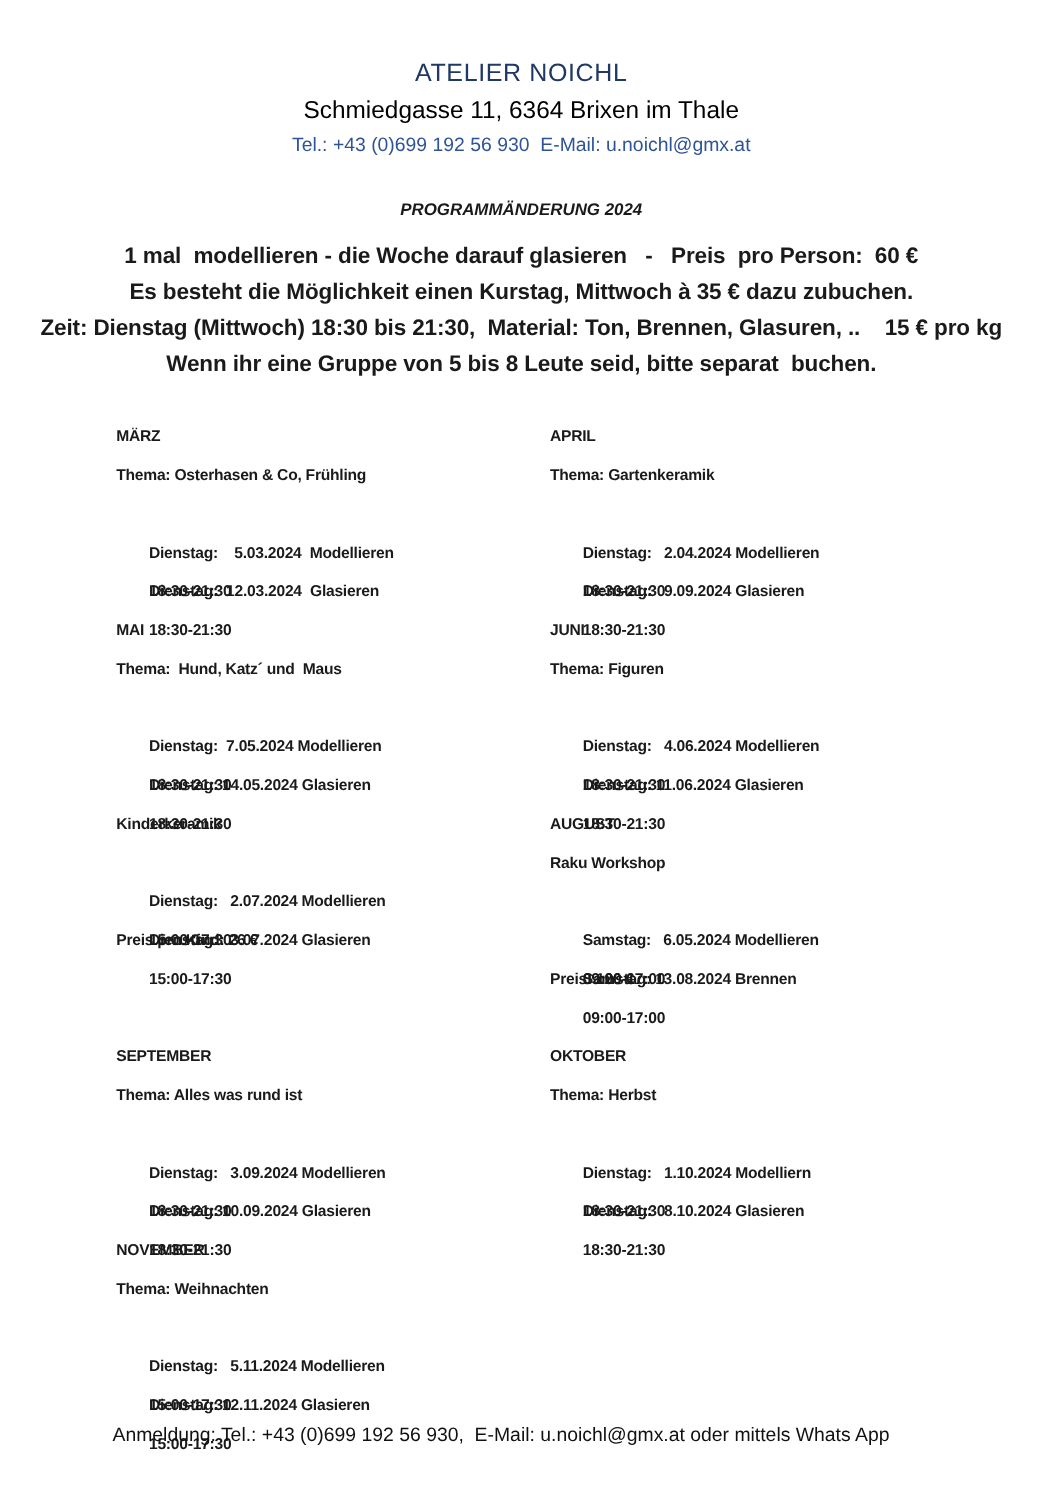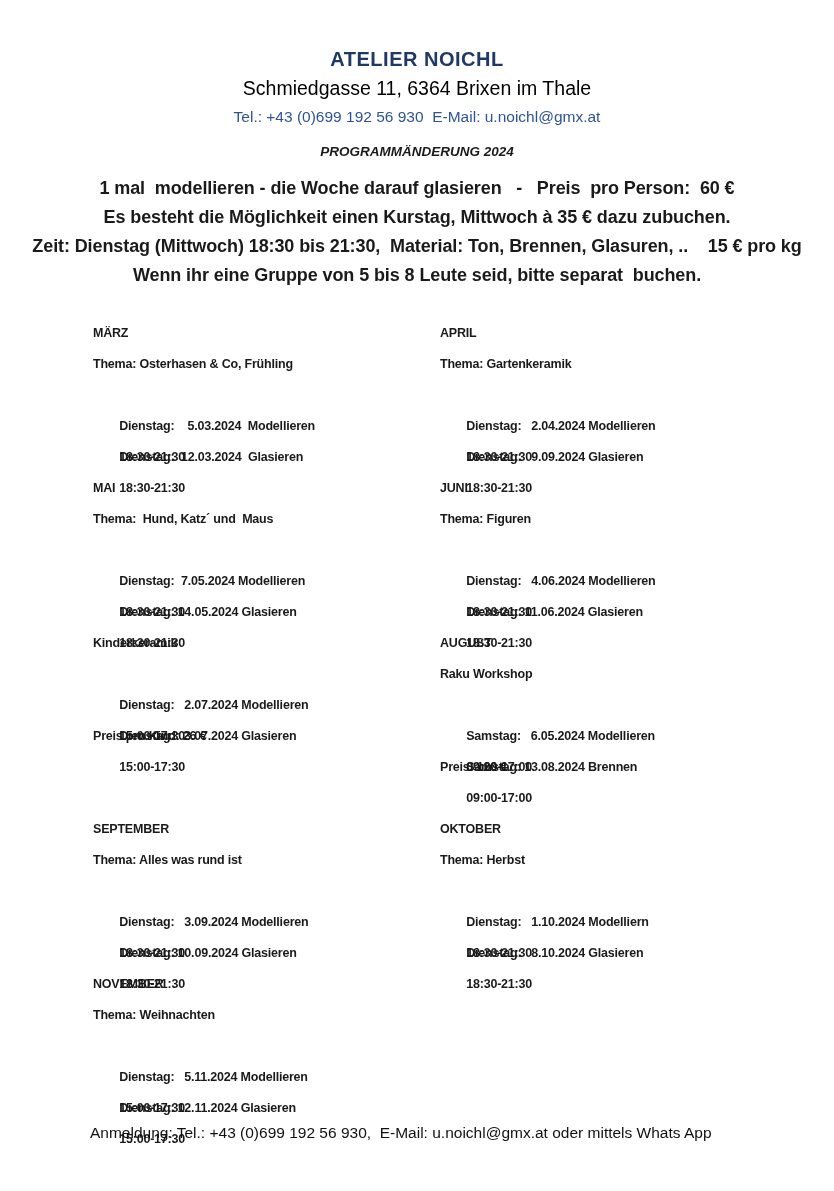--- a/index.html
+++ b/index.html
@@ -13,35 +13,34 @@
     color: #1a1a1a;
     box-sizing: border-box;
     padding-top: 48px;
   }
   
   .doc-header { text-align: center; }
   .header-title {
     font-size: 20px;
     color: #1f3864;
     letter-spacing: 0.5px;
-    font-weight: bold;
   }
   .header-address {
     font-size: 19.5px;
     color: #000000;
     margin-top: 6px;
   }
   .header-contact {
     font-size: 15.5px;
     color: #2e5496;
     margin-top: 8px;
     white-space: pre;
   }
   
-  .intro { text-align: center; margin-top: 18px; }
+  .intro { text-align: center; margin-top: 34px; }
   .intro-title {
     font-size: 13.5px;
     font-weight: bold;
     font-style: italic;
     margin-bottom: 15px;
     white-space: pre;
   }
   .intro-line {
     font-size: 18px;
     font-weight: bold;

